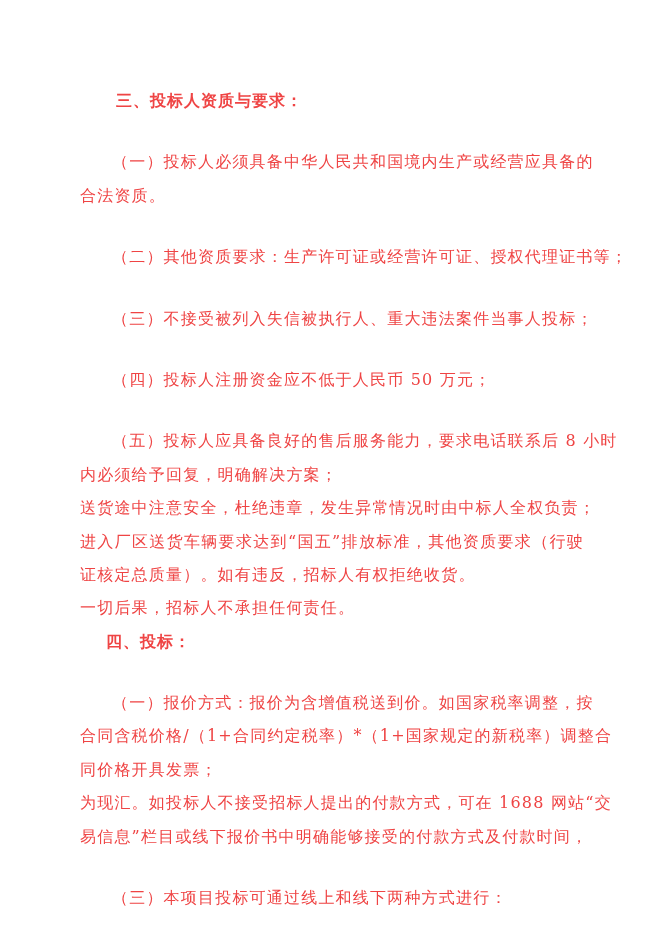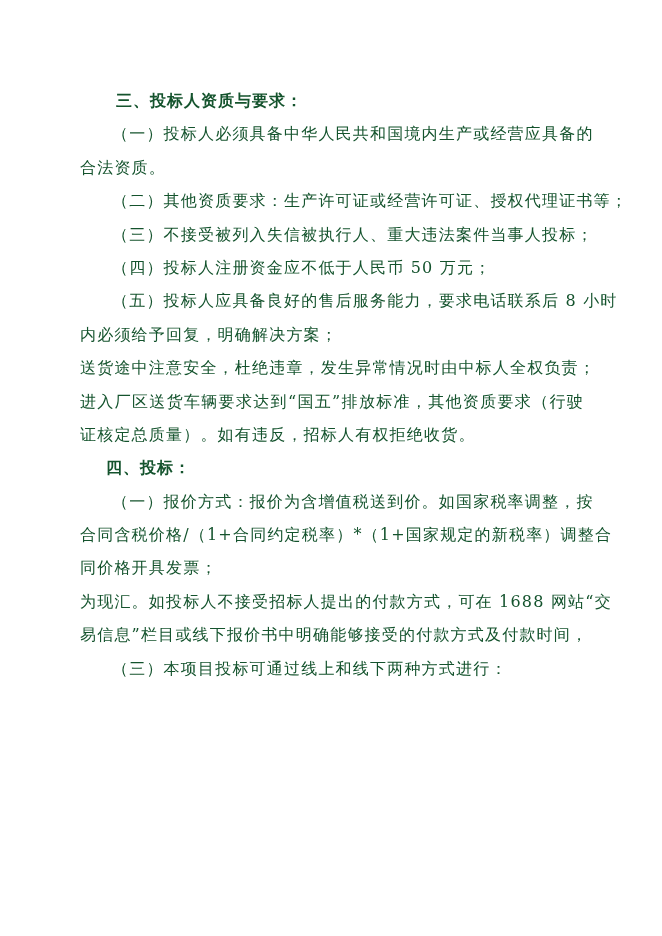--- a/index.html
+++ b/index.html
@@ -1,23 +1,23 @@
 <!DOCTYPE html>
 <html><head>
 <meta charset="utf-8">
 <style>
   html, body { margin: 0; padding: 0; background: #ffffff; }
   body { width: 662px; height: 936px; position: relative; overflow: hidden; }
   .page {
     position: absolute; left: 80px; top: 84px; width: 504px;
     font-family: "DejaVu Serif", "Liberation Serif", serif;
-    font-size: 16px; color: #14532d; letter-spacing: 1.2px;
+    font-size: 16px; color: #ef4444; letter-spacing: 1.2px;
   }
   .line { height: 33.4px; line-height: 33.4px; white-space: nowrap; overflow: visible; }
-  .indent { padding-left: 32px; }
+  .indent { padding-left: 32px; margin-top: 28px; }
   .h { font-weight: bold; font-family: "DejaVu Sans", "Liberation Sans", sans-serif; letter-spacing: 1px; }
   .h1 { padding-left: 36px; }
   .h2 { padding-left: 26px; }
   .justify { text-align: justify; text-align-last: justify; }
 </style>
 </head>
 <body>
 
 <div class="page">
   <div class="line h h1">三、投标人资质与要求：</div>
@@ -38,20 +38,21 @@
   <div>
     <div class="line indent justify">（五）投标人应具备良好的售后服务能力，要求电话联系后 8 小时</div>
     <div class="line">内必须给予回复，明确解决方案；</div>
   </div>
   <div>
     <div class="line justify">送货途中注意安全，杜绝违章，发生异常情况时由中标人全权负责；</div>
     <div class="line justify">进入厂区送货车辆要求达到“国五”排放标准，其他资质要求（行驶</div>
     <div class="line">证核定总质量）。如有违反，招标人有权拒绝收货。</div>
   </div>
   <div>
+    <div class="line">一切后果，招标人不承担任何责任。</div>
   </div>
 
   <div class="line h h2">四、投标：</div>
 
   <div>
     <div class="line indent justify">（一）报价方式：报价为含增值税送到价。如国家税率调整，按</div>
     <div class="line justify">合同含税价格/（1+合同约定税率）*（1+国家规定的新税率）调整合</div>
     <div class="line">同价格开具发票；</div>
   </div>
   <div>

